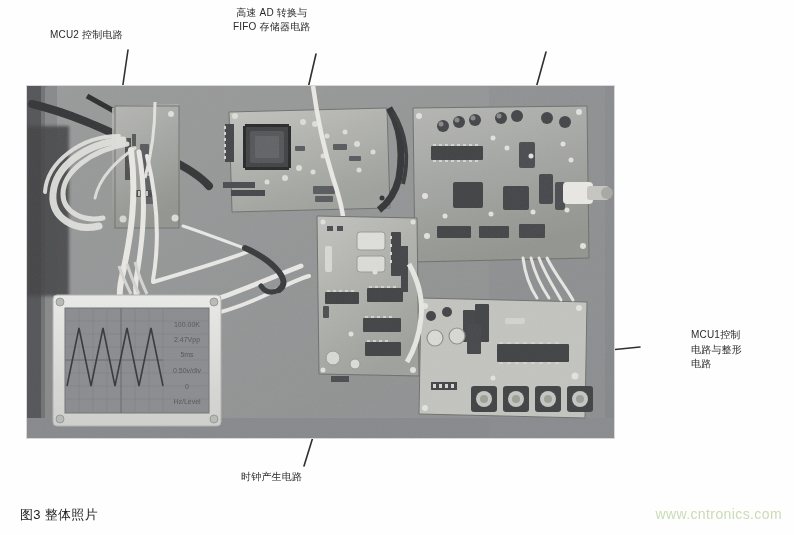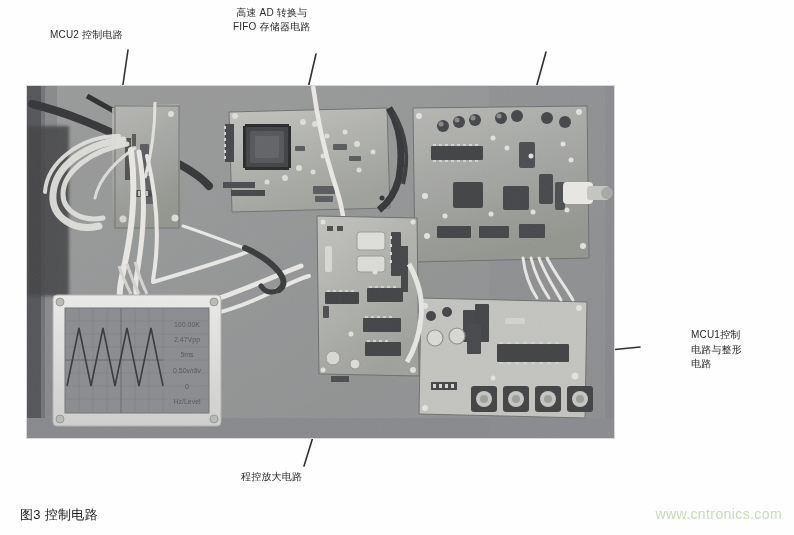--- a/index.html
+++ b/index.html
@@ -86,23 +86,23 @@
   <div class="anno" id="label-mcu2">MCU2 控制电路</div>
 
   <div class="anno" id="label-adfifo">高速 AD 转换与
 FIFO 存储器电路</div>
 
 
   <div class="anno" id="label-mcu1">MCU1控制
 电路与整形
 电路</div>
 
-  <div class="anno" id="label-clock">程控放大电路</div>
-
-  <div id="caption">图3 控制电路</div>
+  <div class="anno" id="label-clock">时钟产生电路</div>
+
+  <div id="caption">图3 整体照片</div>
   <div id="watermark">www.cntronics.com</div>
 
   <svg id="leaders" viewBox="0 0 794 535" xmlns="http://www.w3.org/2000/svg">
     <g stroke="#303030" stroke-width="1.6" fill="none" stroke-linecap="round">
       <line x1="128" y1="50" x2="116" y2="132"></line>
       <line x1="316" y1="54" x2="299" y2="127"></line>
       <line x1="546" y1="52" x2="528" y2="117"></line>
       <line x1="580" y1="353" x2="640" y2="347"></line>
       <line x1="317" y1="424" x2="304" y2="466"></line>
     </g>

